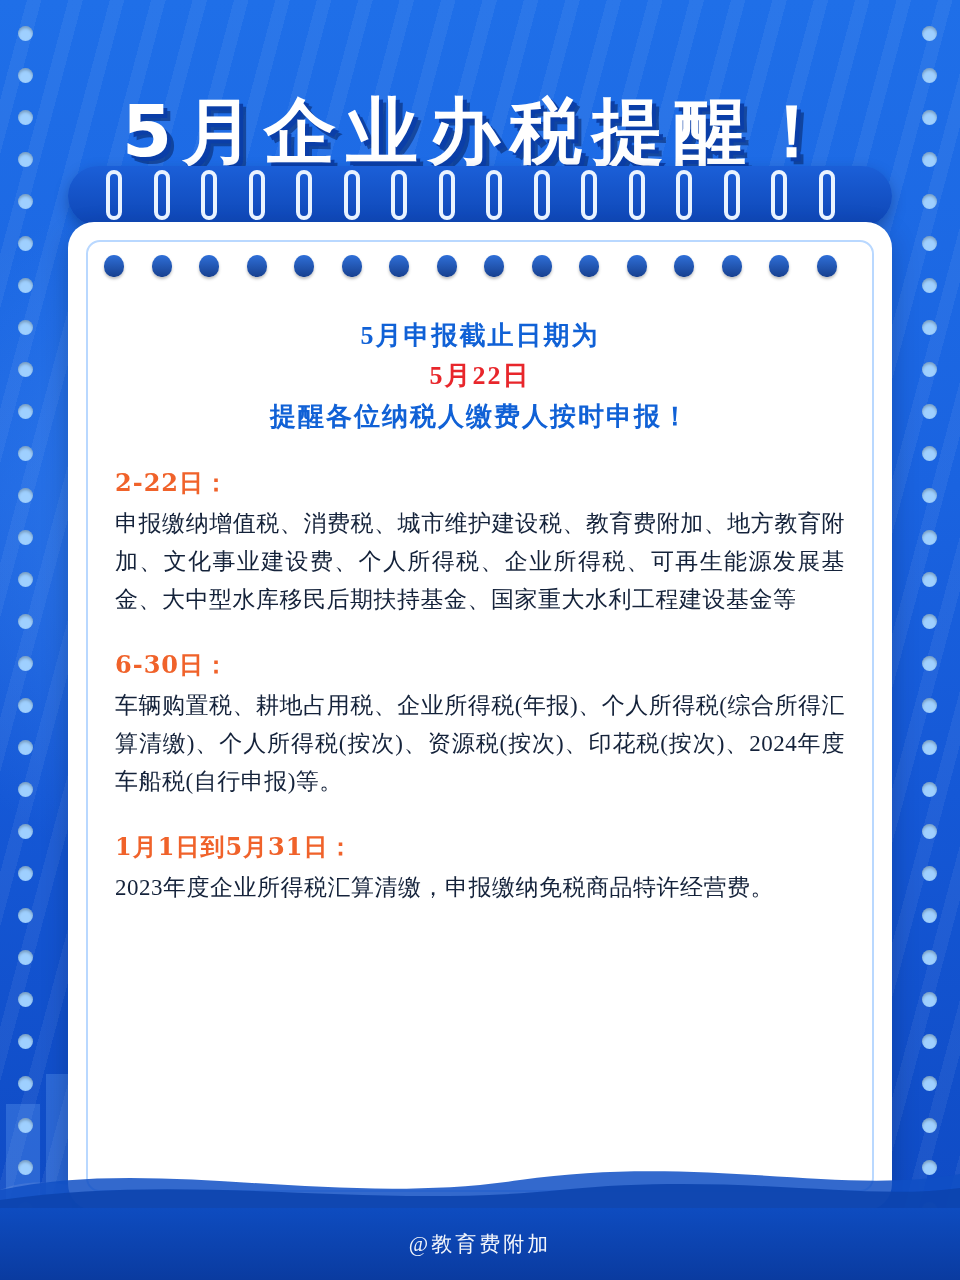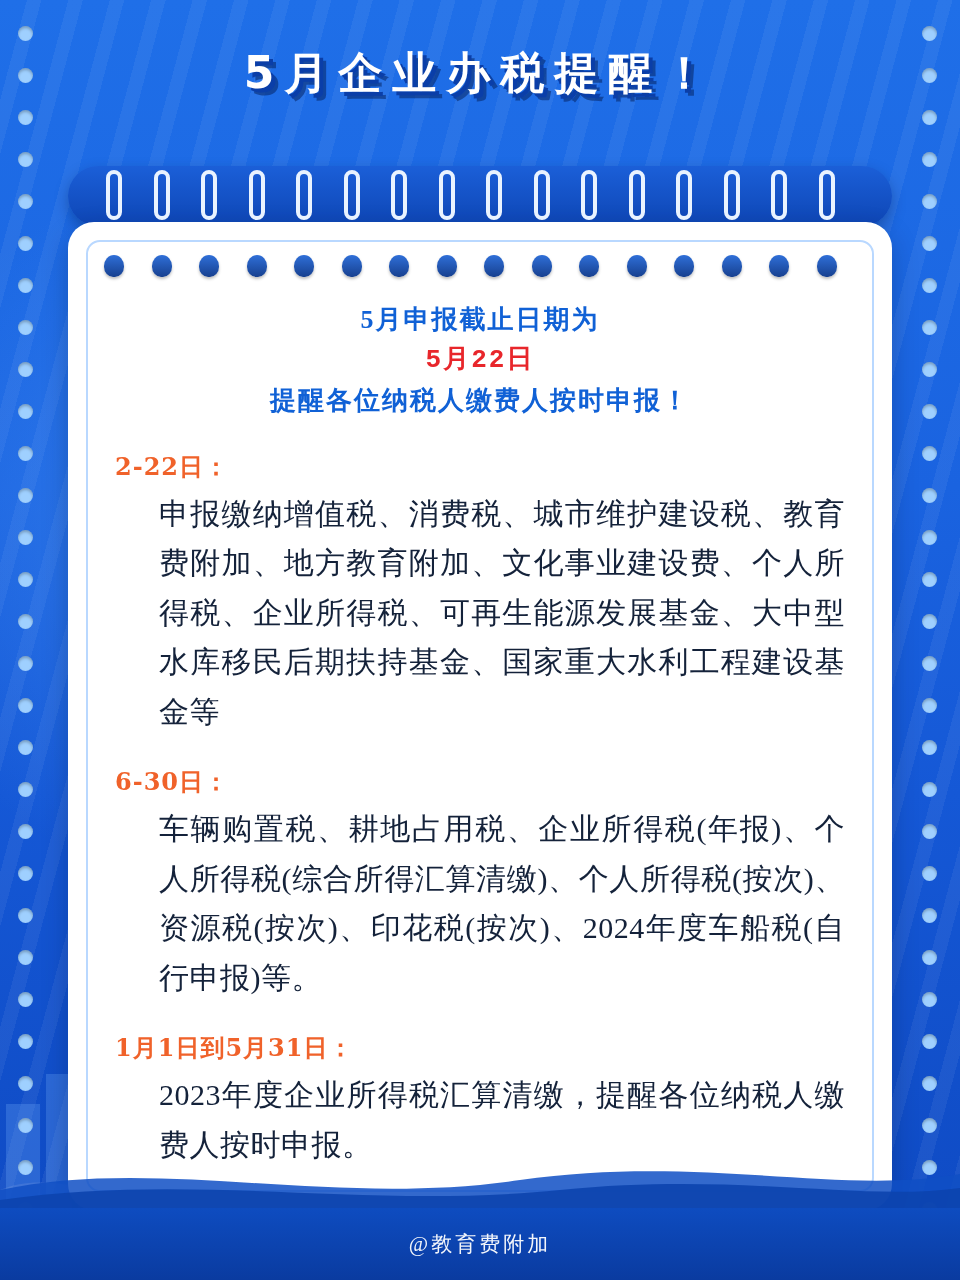--- a/index.html
+++ b/index.html
@@ -79,28 +79,29 @@
   .title-wrap {
     position: absolute;
     top: 44px;
     left: 0;
     width: 960px;
     text-align: center;
   }
   .title {
     display: inline-block;
     font-family: "DejaVu Sans", "Liberation Sans", sans-serif;
-    font-size: 44px;
+    font-size: 72px;
     font-weight: 700;
     letter-spacing: 10px;
     color: #ffffff;
     text-shadow:
       4px 4px 0 #0a3ea8,
       7px 7px 0 rgba(5,36,100,0.55);
     white-space: nowrap;
+    margin-top: 40px;
   }
 
   
   .notebook-shadow {
     position: absolute;
     left: 68px;
     top: 166px;
     width: 824px;
     height: 60px;
     border-radius: 40px;
@@ -164,52 +165,51 @@
     height: 22px;
     border-radius: 50% 50% 45% 45%;
     background: linear-gradient(180deg, #2f6fd8 0%, #17408f 100%);
     box-shadow: 0 2px 3px rgba(0,0,0,.25);
   }
 
   
   .content {
     position: absolute;
     left: 115px;
-    top: 300px;
+    top: 316px;
     width: 730px;
     font-family: "Liberation Serif", "DejaVu Serif", serif;
   }
 
   .headline {
     text-align: center;
     line-height: 1.55;
     font-size: 26px;
     font-weight: 700;
     letter-spacing: 2px;
   }
   .headline .l1 { color: #1061d6; }
-  .headline .l2 { color: #e8262b; font-family: Liberation Mono, monospace; }
+  .headline .l2 { color: #e8262b; }
   .headline .l3 { color: #1061d6; }
 
   .section { margin-top: 30px; }
   .section-title {
     color: #f0622a;
     font-size: 24px;
     font-weight: 700;
     letter-spacing: 1px;
     margin-bottom: 6px;
     font-family: "DejaVu Serif", "Liberation Serif", serif;
   }
   .section-body {
     color: #14223a;
-    font-size: 30px;
+    font-size: 23px;
     line-height: 1.65;
     letter-spacing: .5px;
     text-align: justify;
-    margin-left: 44px;
   }
   .section-note {
     color: #13a84a;
     font-size: 21px;
     line-height: 1.6;
     letter-spacing: .3px;
     margin-top: 2px;
   }
 
   
@@ -385,21 +385,21 @@
       <div class="section-body">申报缴纳增值税、消费税、城市维护建设税、教育费附加、地方教育附加、文化事业建设费、个人所得税、企业所得税、可再生能源发展基金、大中型水库移民后期扶持基金、国家重大水利工程建设基金等</div>
     </div>
 
     <div class="section">
       <div class="section-title">6-30日：</div>
       <div class="section-body">车辆购置税、耕地占用税、企业所得税(年报)、个人所得税(综合所得汇算清缴)、个人所得税(按次)、资源税(按次)、印花税(按次)、2024年度车船税(自行申报)等。</div>
     </div>
 
     <div class="section">
       <div class="section-title">1月1日到5月31日：</div>
-      <div class="section-body">2023年度企业所得税汇算清缴，提醒各位纳税人缴费人按时申报。</div>
+      <div class="section-body">2023年度企业所得税汇算清缴，申报缴纳免税商品特许经营费。</div>
     </div>
 
 
   </div>
 
   <svg class="footer-wave" viewBox="0 0 960 58" preserveAspectRatio="none">
     <path d="M0 40 C 160 6, 330 58, 520 30 C 700 4, 840 46, 960 24 L960 58 L0 58 Z" fill="#0f4fc4" opacity="0.85"></path>
     <path d="M0 50 C 200 22, 360 60, 560 40 C 740 22, 860 52, 960 38 L960 58 L0 58 Z" fill="#0c44ae" opacity="0.9"></path>
   </svg>
   <div class="footer">

